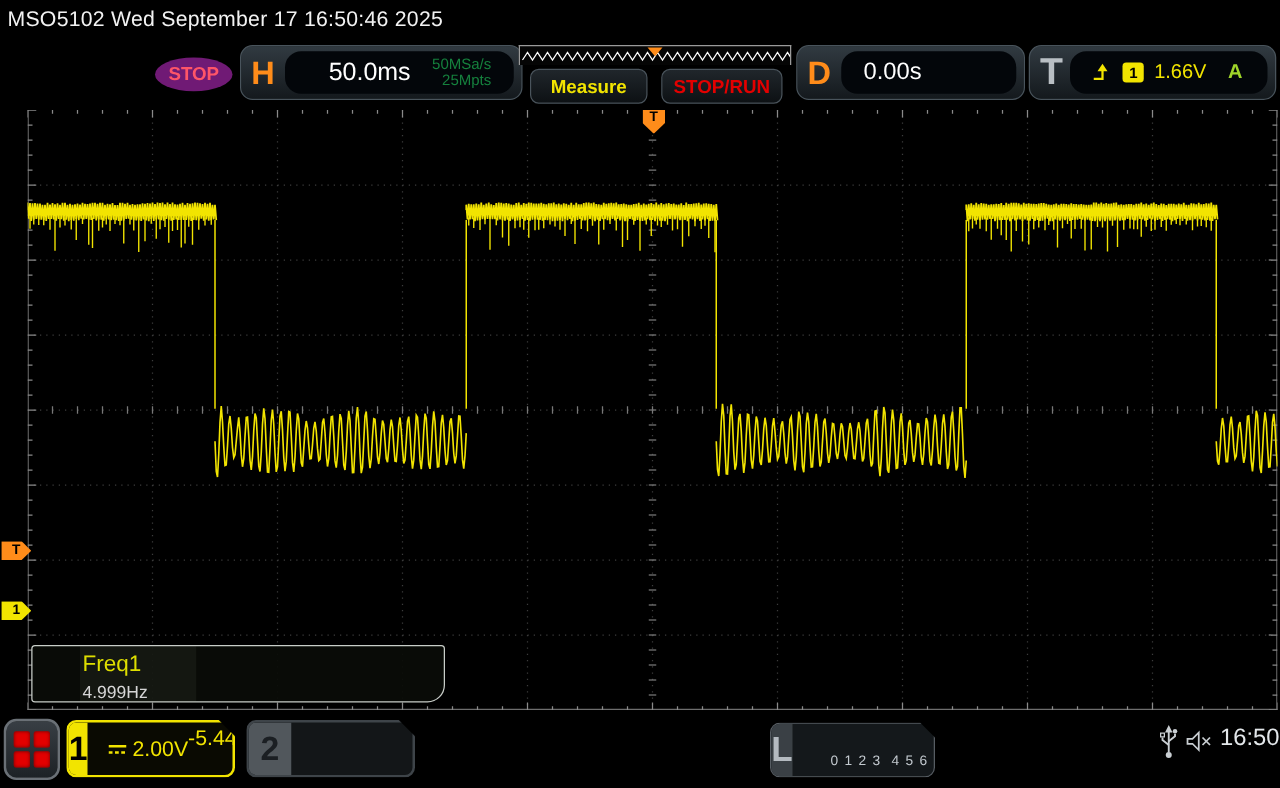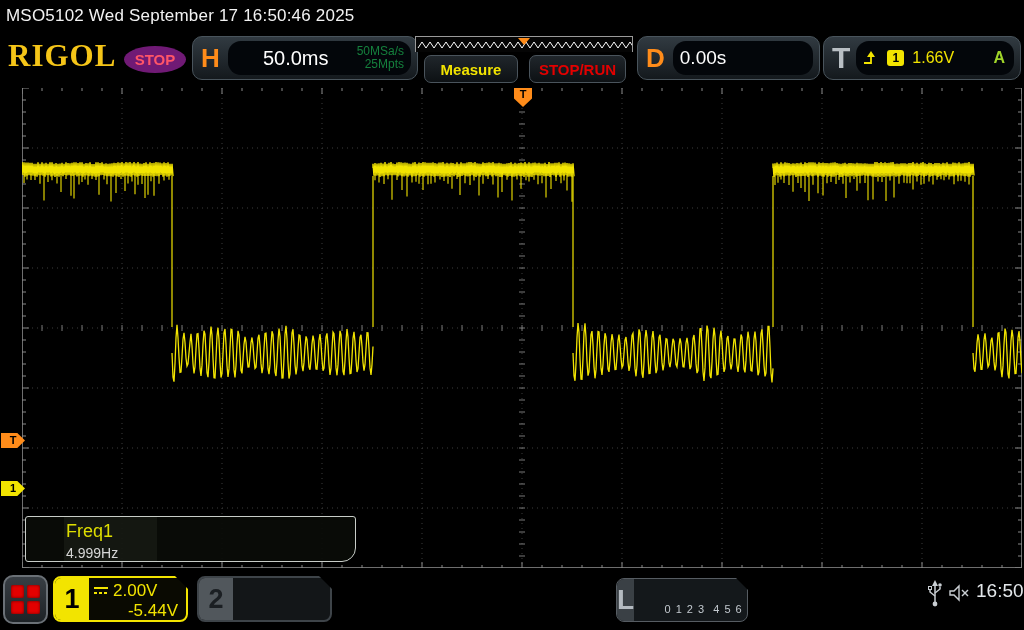--- a/index.html
+++ b/index.html
@@ -16,21 +16,21 @@
   #logo { left:8px; top:8px; font-family:"Liberation Serif", serif; font-weight:bold;
           font-size:31px; color:var(--logo,#f5c518); letter-spacing:1px; }
   #run-state { left:124px; top:16px; width:62px; height:27px; background:#701a75;
                border-radius:50%; color:var(--stop-red,#ff5568); font-weight:bold;
                font-size:15px; display:flex; align-items:center; justify-content:center; }
 
   .group-box { background:linear-gradient(#313a41,#14191d); border-radius:10px;
                border:1px solid #49545c; display:flex; align-items:center; padding:2px 6px 2px 8px; }
   .group-letter { font-weight:bold; font-size:26px; margin-right:8px; }
   .group-inner { background:#03060a; border-radius:13px; height:34px; flex:1;
-                 display:flex; align-items:center; padding:0 7px; }
+                 display:flex; align-items:center; padding:0 18px; }
 
   #h-group { left:192px; top:6px; width:226px; height:44px; }
   #h-label { color:var(--orange,#ff8c1a); }
   #timebase { color:#fff; font-size:20px; flex:1; text-align:center; }
   #rates { color:#15803d; font-size:12px; text-align:right; line-height:13px; }
 
   #preview-strip { left:415px; top:6px; width:218px; height:16px; background:#050505;
                    border:1px solid #9a9a9a; border-bottom:none; }
   #measure-btn { left:424px; top:25px; width:94px; height:28px;
                  background:linear-gradient(#20262b,#0d1114); border:1px solid #4a545c;
@@ -81,21 +81,21 @@
                background:linear-gradient(#383e44,#1d2226); border:2px solid #6a7076;
                border-radius:10px; display:grid; grid-template-columns:13px 13px;
                grid-template-rows:13px 13px; gap:3px; align-content:center; justify-content:center; }
   .red-sq { background:var(--run-red,#c41e1e); border-radius:2px; box-shadow:inset 0 0 3px #600; }
 
   .ch-box { top:6px; width:135px; height:46px; border-radius:8px; display:flex; overflow:hidden;
             clip-path:polygon(0 0,calc(100% - 13px) 0,100% 13px,100% 100%,0 100%); }
   #ch1-box { left:53px; border:2px solid var(--accent-yellow,#f2e400); background:#0a0a02; }
   #ch1-tab { width:34px; background:var(--accent-yellow,#f2e400); color:#000; font-weight:bold;
              font-size:27px; display:flex; align-items:center; justify-content:center; }
-  .ch-info { flex:1; padding:3px 8px 2px 4px; display:flex; flex-direction:column; justify-content:space-between; }
+  .ch-info { flex:1; padding:3px 8px 2px 16px; display:flex; flex-direction:row; justify-content:space-between; }
   .ch-row1 { display:flex; align-items:center; gap:4px; font-size:17px; }
   .ch-row2 { text-align:right; font-size:17px; }
   #ch1-box .ch-info { color:var(--accent-yellow,#f2e400); }
   #ch2-box { left:197px; border:2px solid #3e4449; background:#131618; }
   #ch2-tab { width:34px; background:#51575c; color:#1b1f23; font-weight:bold; font-size:27px;
              display:flex; align-items:center; justify-content:center; }
   #ch2-box .ch-info { color:#a7adb2; }
 
   #la-box { left:616px; top:8px; width:132px; height:44px; border:1px solid #565c62;
             border-radius:8px; background:#14181b; display:flex; overflow:hidden;
@@ -110,21 +110,20 @@
   #clock { left:976px; top:10px; color:#e3e7ea; font-size:19px; }
 </style>
 </head>
 <body style="--accent-yellow: #f2e400; --orange: #ff8c1a; --logo: #f5c518; --stop-red: #ff5568; --run-red: #e30000; --trig-green: #9fd42a; --ch2-gray: #a7adb2;">
 
 <div id="status-bar" class="abs">
   <div id="status-title" class="abs">MSO5102  Wed September 17 16:50:46 2025</div>
 </div>
 
 <div id="header" class="abs">
-  <div id="logo" class="abs">RIGOL</div>
   <div id="run-state" class="abs">STOP</div>
 
   <div id="h-group" class="abs group-box">
     <span id="h-label" class="group-letter">H</span>
     <div class="group-inner">
       <span id="timebase">50.0ms</span>
       <span id="rates">
         <span>50MSa/s</span><br>
         <span>25Mpts</span>
       </span>

